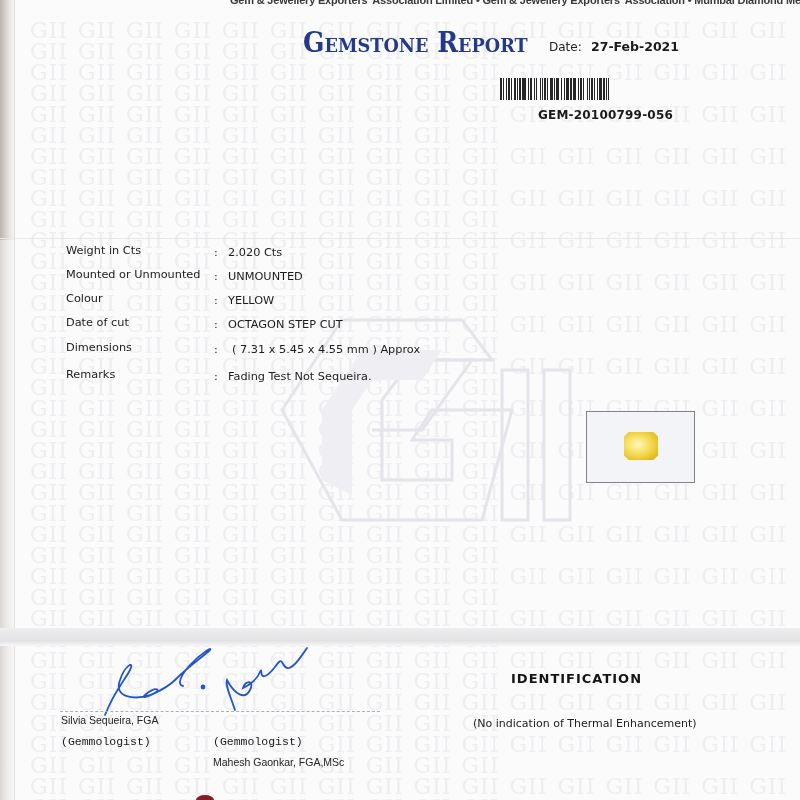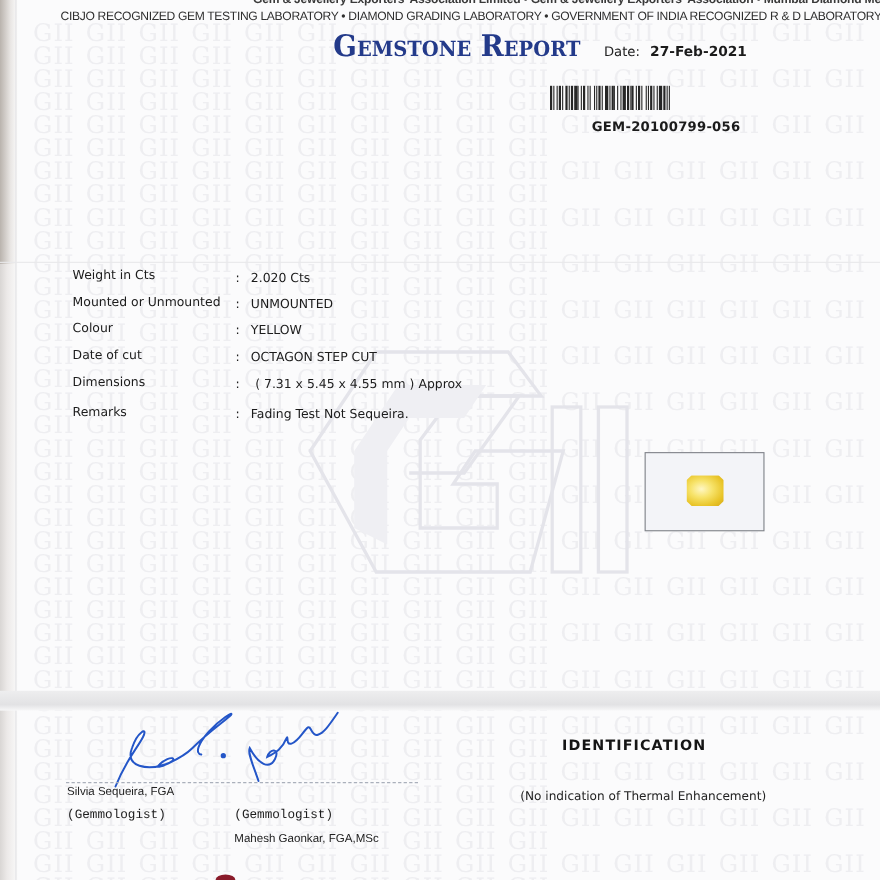--- a/index.html
+++ b/index.html
@@ -162,21 +162,20 @@
   </svg>
 
   <div class="left-edge">
       <div class="shadow-top"></div>
     </div>
   <div class="left-fold"></div>
   <div class="fold-1"></div>
   <div class="fold-2"></div>
 
   <div class="assoc-line">Gem &amp; Jewellery Exporters' Association Limited • Gem &amp; Jewellery Exporters' Association • Mumbai Diamond Merchants' Association</div>
-  <div class="lab-line">CIBJO RECOGNIZED GEM TESTING LABORATORY • DIAMOND GRADING LABORATORY • GOVERNMENT OF INDIA RECOGNIZED R &amp; D LABORATORY</div>
   <div class="title">Gemstone Report</div>
   <div class="date-label">Date:</div>
   <div class="date-value">27-Feb-2021</div>
 
   <div class="barcode" id="barcode">
       <span style="width: 1.9px; background: rgb(38, 38, 38);"></span>
       <span style="width: 0.95px; background: transparent;"></span>
       <span style="width: 0.95px; background: rgb(38, 38, 38);"></span>
       <span style="width: 1.9px; background: transparent;"></span>
       <span style="width: 0.95px; background: rgb(38, 38, 38);"></span>

